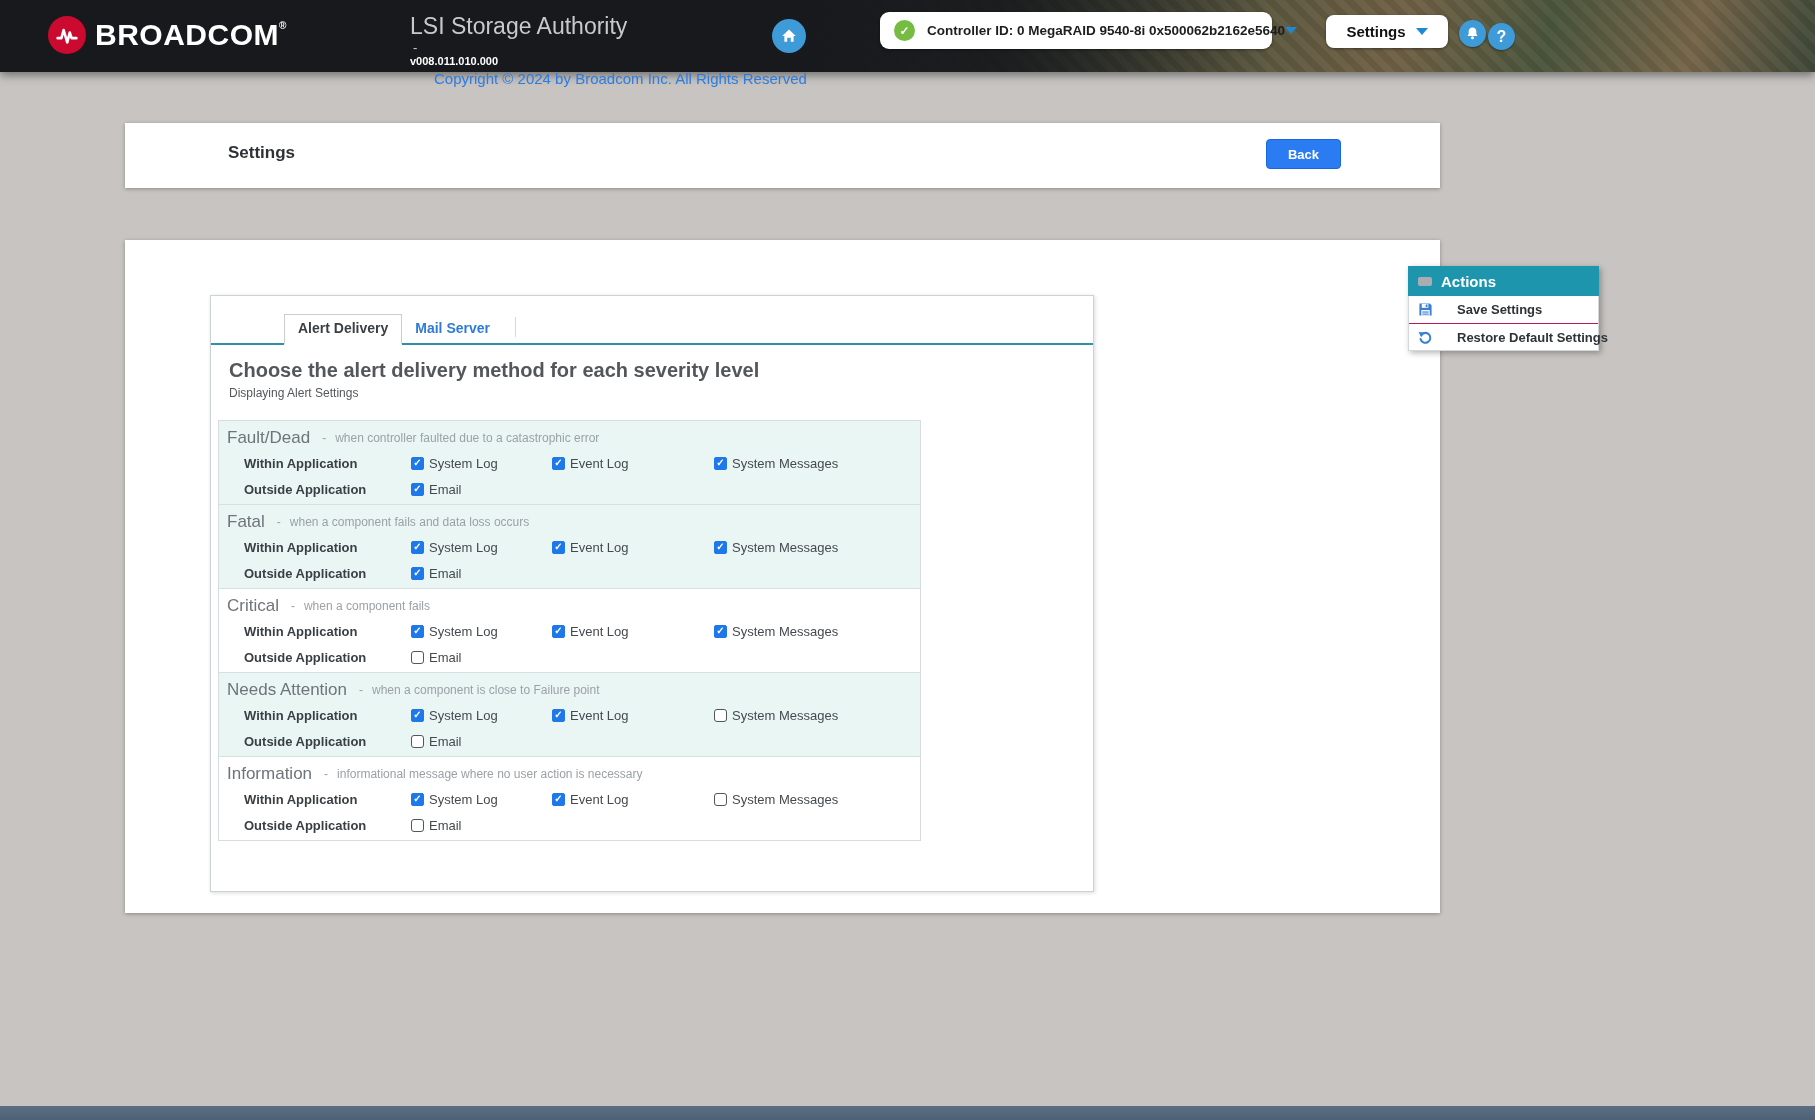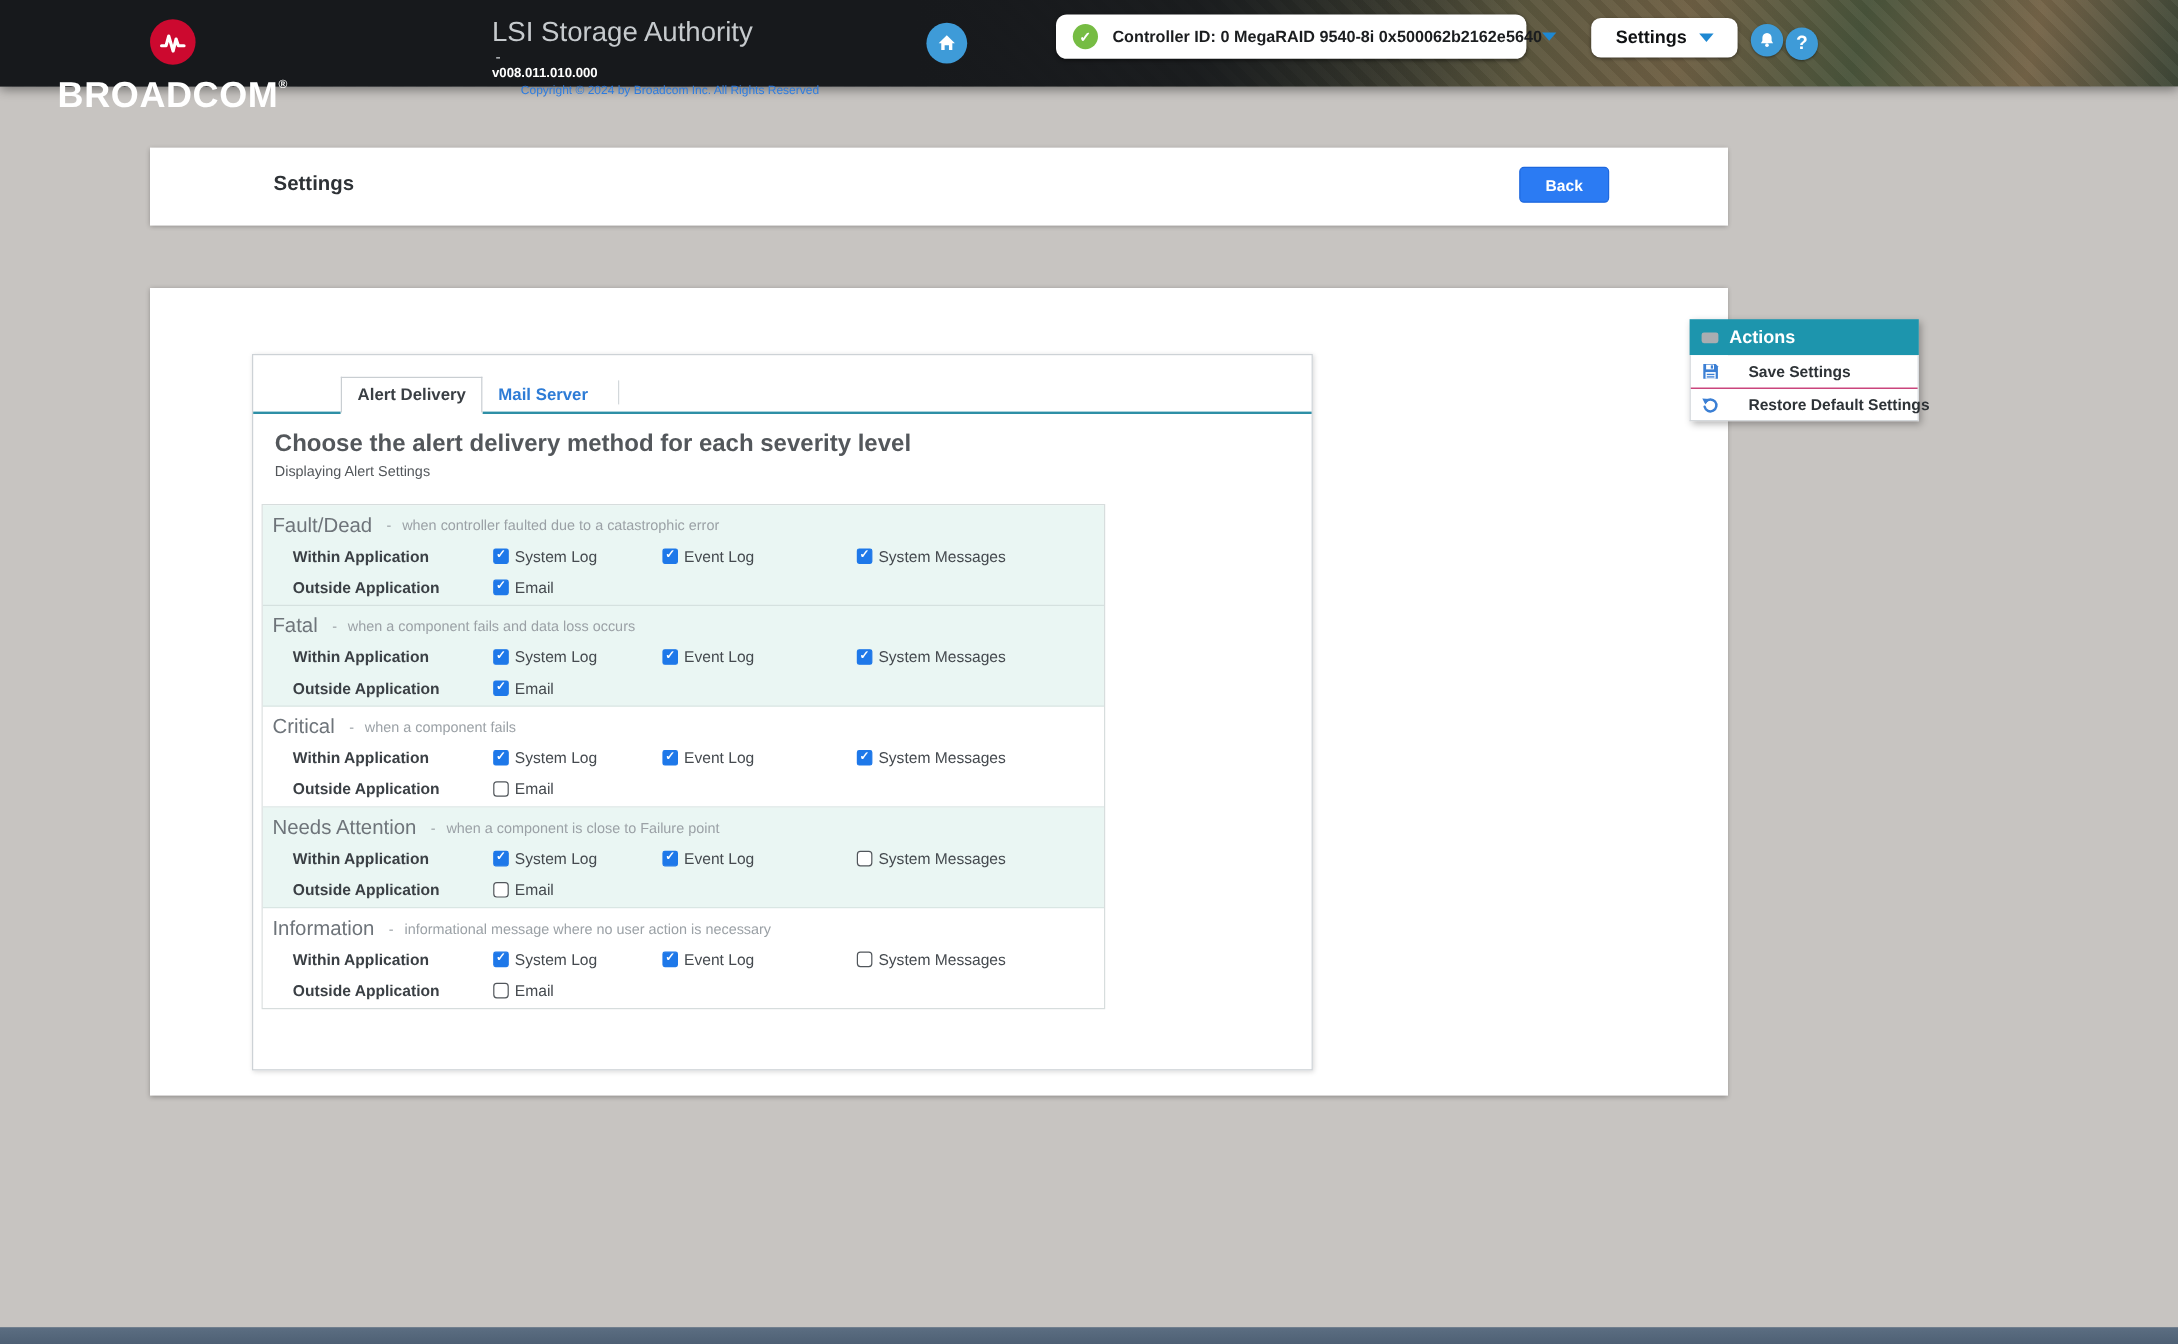--- a/index.html
+++ b/index.html
@@ -14,33 +14,33 @@
   
   .header {
     position:absolute; left:0; top:0; width:1815px; height:72px;
     background-image:
       linear-gradient(90deg, #17191c 0%, #17191c 42%, rgba(23,25,28,.88) 55%, rgba(23,25,28,0) 70%),
       repeating-linear-gradient(45deg, rgba(255,255,255,.03) 0 7px, rgba(0,0,0,.05) 7px 14px),
       linear-gradient(103deg, #26292d 40%, #35392f 56%, #58553d 68%, #6f6044 77%, #4a553c 85%, #766549 93%, #3e4838 100%);
     box-shadow: 0 3px 9px rgba(0,0,0,.45);
     z-index: 10;
   }
-  .brand { position:absolute; left:48px; top:16px; display:flex; align-items:center; gap:9px;flex-direction:column; }
+  .brand { position:absolute; left:48px; top:16px; display:flex; align-items:center; gap:9px; }
   .brand-mark { width:38px; height:38px; border-radius:50%; background:var(--brand_red,#cc092f);
     display:flex; align-items:center; justify-content:center; }
   .brand-mark svg { width:30px; height:30px; }
   .brand-text { color:#fff; font-weight:bold; font-size:30px; letter-spacing:0.5px; }
   .brand-reg { color:#fff; font-size:10px; vertical-align:top; position:relative; top:2px; }
 
   .title-block { position:absolute; left:410px; top:13px; }
   .title-line { display:flex; align-items:flex-start;flex-direction:column; }
   .app-title { color:#c6cacd; font-size:23px; font-weight:400; }
   .app-version-sep { color:#cfd3d6; font-size:13px; margin:0 2px 0 3px; }
   .app-version { color:#ffffff; font-size:11px; font-weight:bold; }
-  .copyright { color:var(--copyright_blue,#2d7ce0); font-size:10px; margin:3px 0 0 24px; }
+  .copyright { color:var(--copyright_blue,#2d7ce0); font-size:15px; margin:3px 0 0 24px; }
 
   .circle-btn { border-radius:50%; display:flex; align-items:center; justify-content:center; cursor:pointer; }
   .home-btn { position:absolute; left:772px; top:19px; width:34px; height:34px; background:var(--icon_blue,#3e9bd8); }
   .home-btn svg { width:18px; height:18px; }
 
   .controller-pill {
     position:absolute; left:880px; top:12px; width:392px; height:37px;
     background:#fff; border-radius:9px; box-shadow:0 1px 3px rgba(0,0,0,.4);
     display:flex; align-items:center; padding:0 14px 0 14px; cursor:pointer;
   }

